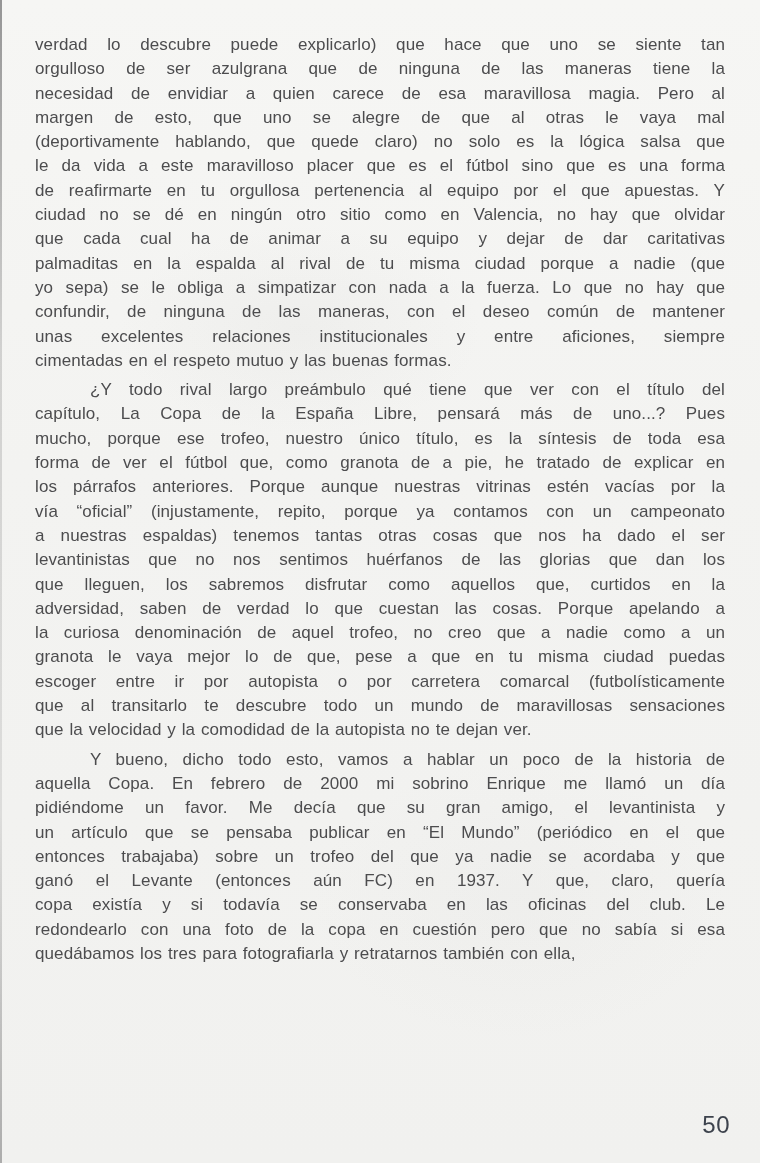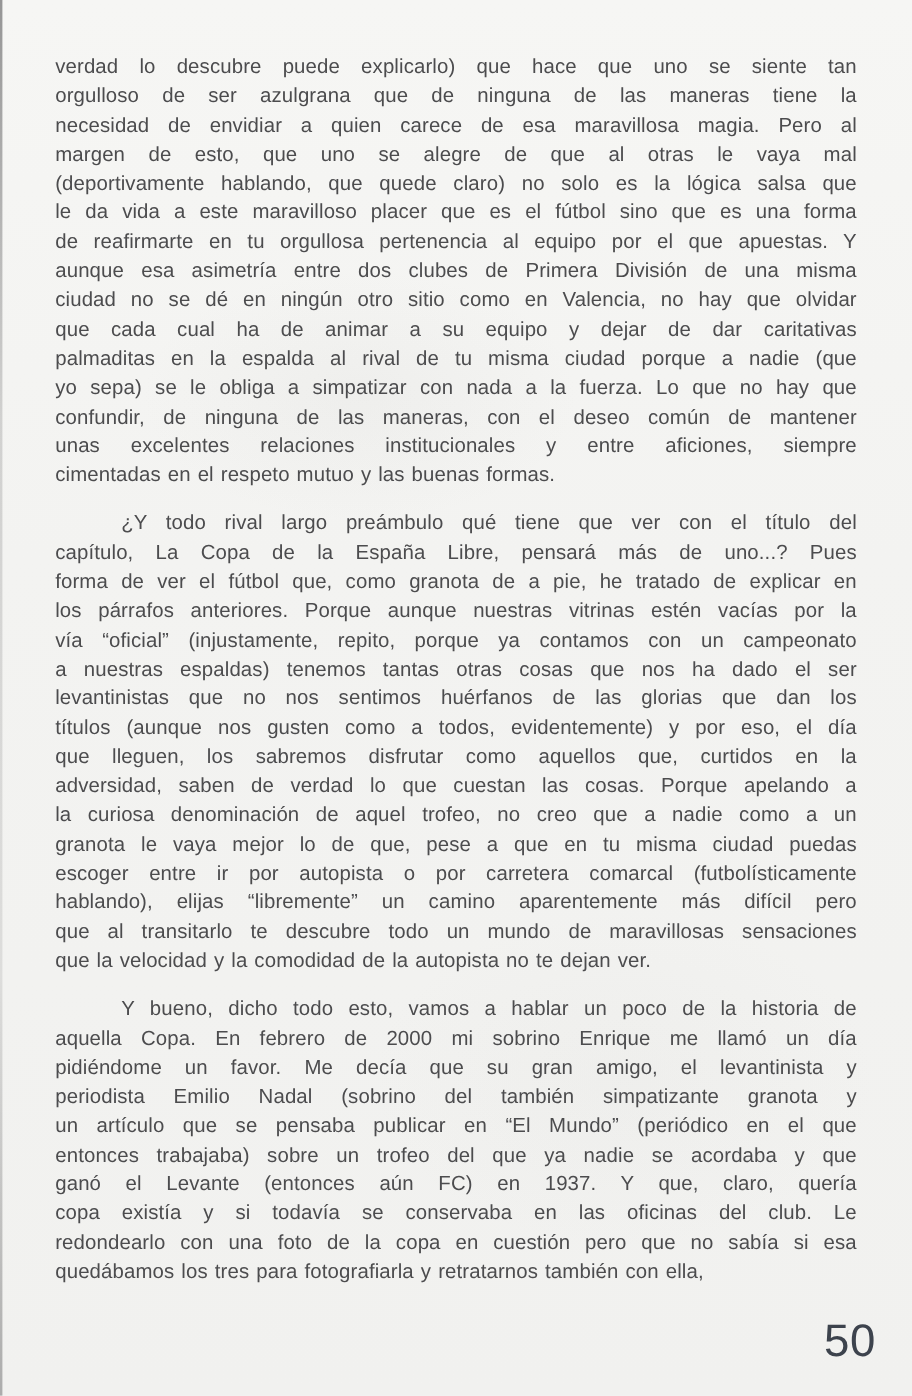--- a/index.html
+++ b/index.html
@@ -39,92 +39,89 @@
     position: absolute;
     left: 30px;
     top: 28px;
     width: 700px;
     color: #4c4c4e;
     font-size: 17px;
     letter-spacing: 0.1px;
     word-spacing: 1px;
   }
   .para {
-    margin: 16px;
+    margin: 5px;
   }
   .line {
     height: 24.3px;
     line-height: 24.3px;
     text-align: justify;
     text-align-last: justify;
     overflow: hidden;
     white-space: normal;
   }
   .line.last {
     text-align-last: left;
   }
   .line.indent {
     padding-left: 55px;
   }
   .page-number {
     position: absolute;
     right: 30px;
     bottom: 26px;
-    font-size: 38px;
+    font-size: 24px;
     line-height: 1;
     color: #3d434d;
     letter-spacing: 0.5px;
   }
 </style>
 </head>
 <body>
 
 <div class="page">
   <div class="scan-edge-left"></div>
   <div class="text-block">
       <div class="para">
         <div class="line">verdad lo descubre puede explicarlo) que hace que uno se siente tan</div>
         <div class="line">orgulloso de ser azulgrana que de ninguna de las maneras tiene la</div>
         <div class="line">necesidad de envidiar a quien carece de esa maravillosa magia. Pero al</div>
         <div class="line">margen de esto, que uno se alegre de que al otras le vaya mal</div>
         <div class="line">(deportivamente hablando, que quede claro) no solo es la lógica salsa que</div>
         <div class="line">le da vida a este maravilloso placer que es el fútbol sino que es una forma</div>
         <div class="line">de reafirmarte en tu orgullosa pertenencia al equipo por el que apuestas. Y</div>
-        <div class="line">aunque esa asimetría entre dos clubes de Primera División de una misma</div>
         <div class="line">ciudad no se dé en ningún otro sitio como en Valencia, no hay que olvidar</div>
         <div class="line">que cada cual ha de animar a su equipo y dejar de dar caritativas</div>
         <div class="line">palmaditas en la espalda al rival de tu misma ciudad porque a nadie (que</div>
         <div class="line">yo sepa) se le obliga a simpatizar con nada a la fuerza. Lo que no hay que</div>
         <div class="line">confundir, de ninguna de las maneras, con el deseo común de mantener</div>
         <div class="line">unas excelentes relaciones institucionales y entre aficiones, siempre</div>
         <div class="line last">cimentadas en el respeto mutuo y las buenas formas.</div>
       </div>
       <div class="para">
         <div class="line indent">¿Y todo rival largo preámbulo qué tiene que ver con el título del</div>
         <div class="line">capítulo, La Copa de la España Libre, pensará más de uno...? Pues</div>
+        <div class="line">mucho, porque ese trofeo, nuestro único título, es la síntesis de toda esa</div>
         <div class="line">forma de ver el fútbol que, como granota de a pie, he tratado de explicar en</div>
         <div class="line">los párrafos anteriores. Porque aunque nuestras vitrinas estén vacías por la</div>
         <div class="line">vía “oficial” (injustamente, repito, porque ya contamos con un campeonato</div>
         <div class="line">a nuestras espaldas) tenemos tantas otras cosas que nos ha dado el ser</div>
         <div class="line">levantinistas que no nos sentimos huérfanos de las glorias que dan los</div>
-        <div class="line">títulos (aunque nos gusten como a todos, evidentemente) y por eso, el día</div>
         <div class="line">que lleguen, los sabremos disfrutar como aquellos que, curtidos en la</div>
         <div class="line">adversidad, saben de verdad lo que cuestan las cosas. Porque apelando a</div>
         <div class="line">la curiosa denominación de aquel trofeo, no creo que a nadie como a un</div>
         <div class="line">granota le vaya mejor lo de que, pese a que en tu misma ciudad puedas</div>
         <div class="line">escoger entre ir por autopista o por carretera comarcal (futbolísticamente</div>
-        <div class="line">hablando), elijas “libremente” un camino aparentemente más difícil pero</div>
         <div class="line">que al transitarlo te descubre todo un mundo de maravillosas sensaciones</div>
         <div class="line last">que la velocidad y la comodidad de la autopista no te dejan ver.</div>
       </div>
       <div class="para">
         <div class="line indent">Y bueno, dicho todo esto, vamos a hablar un poco de la historia de</div>
         <div class="line">aquella Copa. En febrero de 2000 mi sobrino Enrique me llamó un día</div>
         <div class="line">pidiéndome un favor. Me decía que su gran amigo, el levantinista y</div>
-        <div class="line">periodista Emilio Nadal (sobrino del también simpatizante granota y</div>
         <div class="line">un artículo que se pensaba publicar en “El Mundo” (periódico en el que</div>
         <div class="line">entonces trabajaba) sobre un trofeo del que ya nadie se acordaba y que</div>
         <div class="line">ganó el Levante (entonces aún FC) en 1937. Y que, claro, quería</div>
         <div class="line">copa existía y si todavía se conservaba en las oficinas del club. Le</div>
         <div class="line">redondearlo con una foto de la copa en cuestión pero que no sabía si esa</div>
         <div class="line last">quedábamos los tres para fotografiarla y retratarnos también con ella,</div>
       </div>
     </div>
   <div class="page-number">50</div>
 </div>

